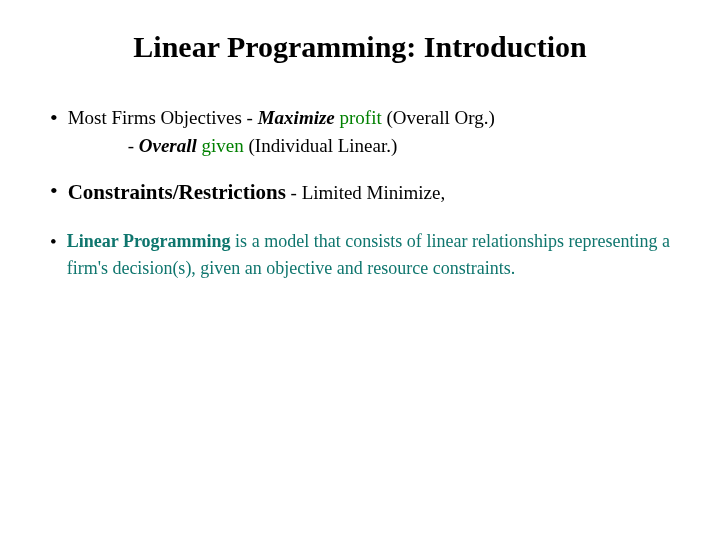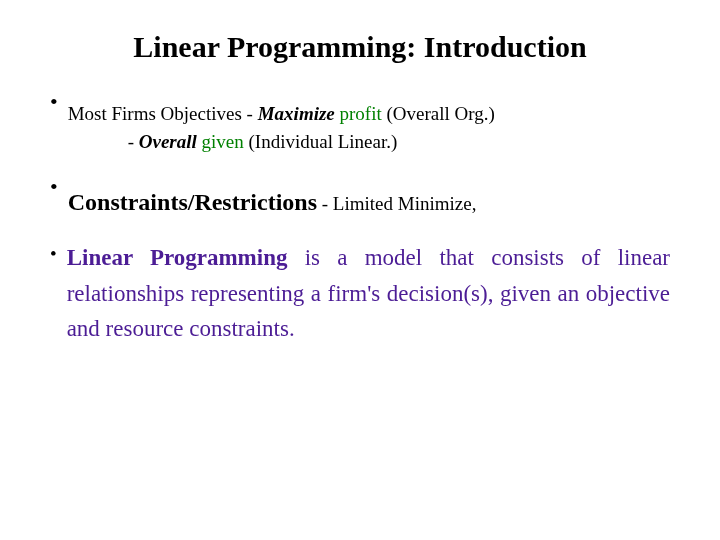--- a/index.html
+++ b/index.html
@@ -24,21 +24,21 @@
       display: flex;
       flex-direction: column;
       gap: 0;
     }
 
     .title {
       font-size: 30px;
       font-weight: bold;
       text-align: center;
       color: #000000;
-      margin-bottom: 24px;
+      margin-bottom: 40px;
       font-family: 'Times New Roman', Times, serif;
     }
 
     .bullet-section {
       display: flex;
       flex-direction: row;
       align-items: flex-start;
       margin-bottom: 18px;
     }
 
@@ -48,55 +48,54 @@
       margin-top: 1px;
       flex-shrink: 0;
       color: #000;
     }
 
     .bullet-content {
       flex: 1;
       font-size: 19px;
       color: #000000;
       line-height: 1.45;
-      margin-top: 12px;
     }
 
     .line2 {
       display: block;
       padding-left: 60px;
     }
 
     .bold-italic {
       font-weight: bold;
       font-style: italic;
     }
 
     .green-text {
       color: #008000;
       font-weight: normal;
       font-style: normal;
     }
 
     .bold-section {
       font-weight: bold;
-      font-size: 24px;
+      font-size: 21px;
     }
 
     .lp-section {
       display: flex;
       flex-direction: row;
       align-items: flex-start;
       margin-bottom: 0;
     }
 
     .lp-content {
       flex: 1;
-      font-size: 23px;
-      color: #4c1d95;
+      font-size: 18px;
+      color: #0f766e;
       line-height: 1.55;
       text-align: justify;
     }
 
     .lp-content .bold-inline {
       font-weight: bold;
     }
   </style>
 </head>
 <body>

